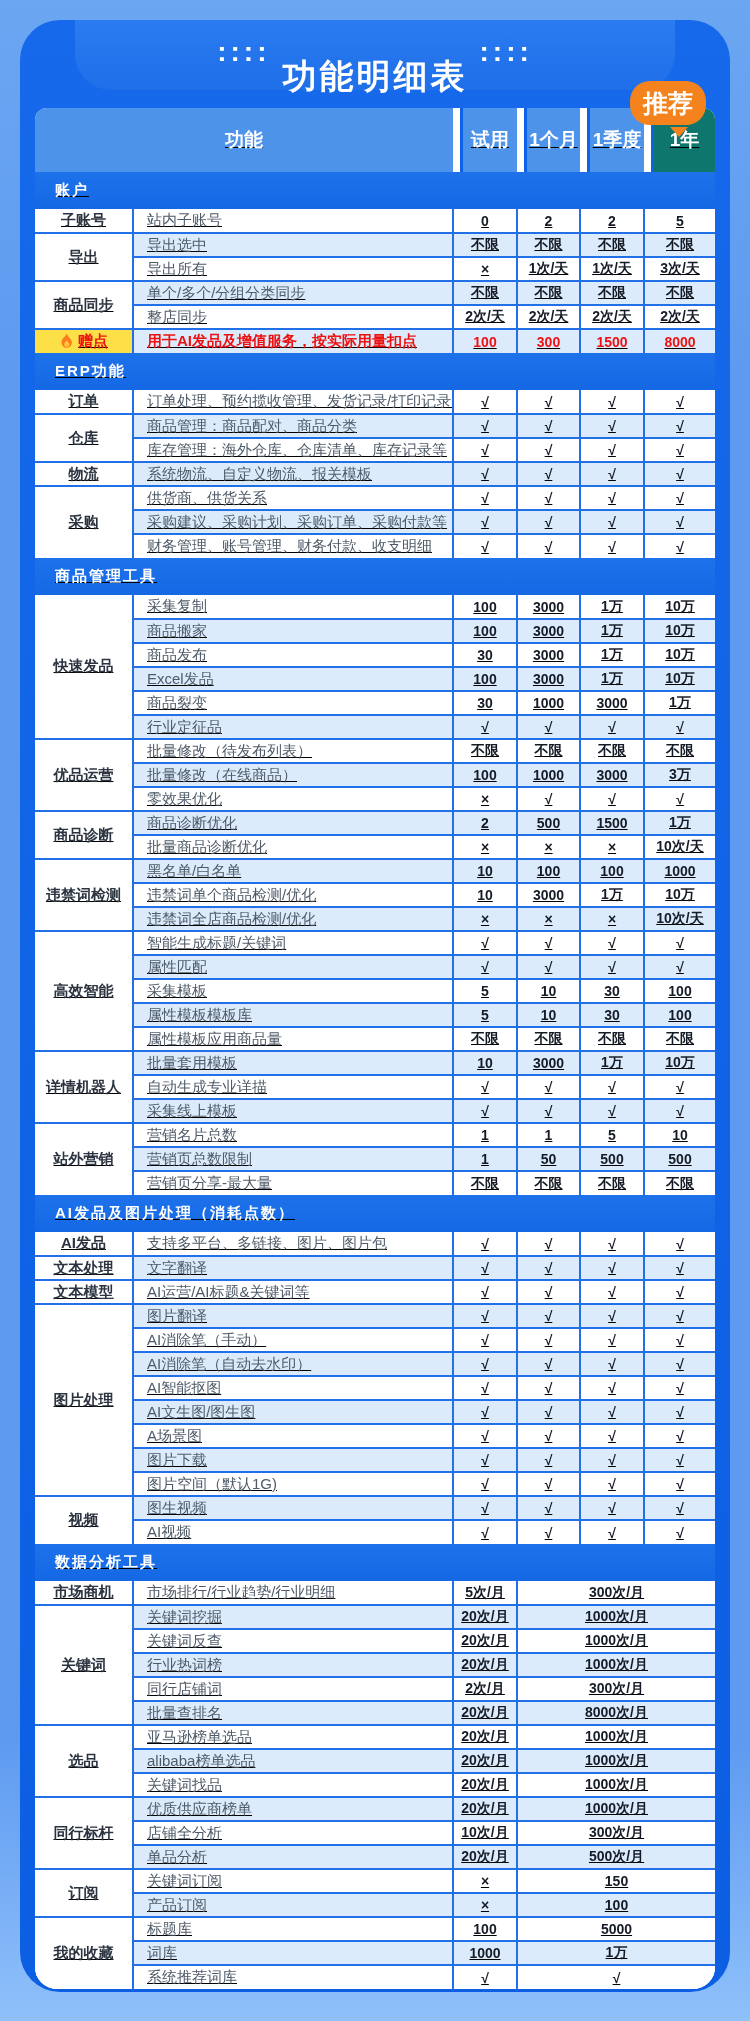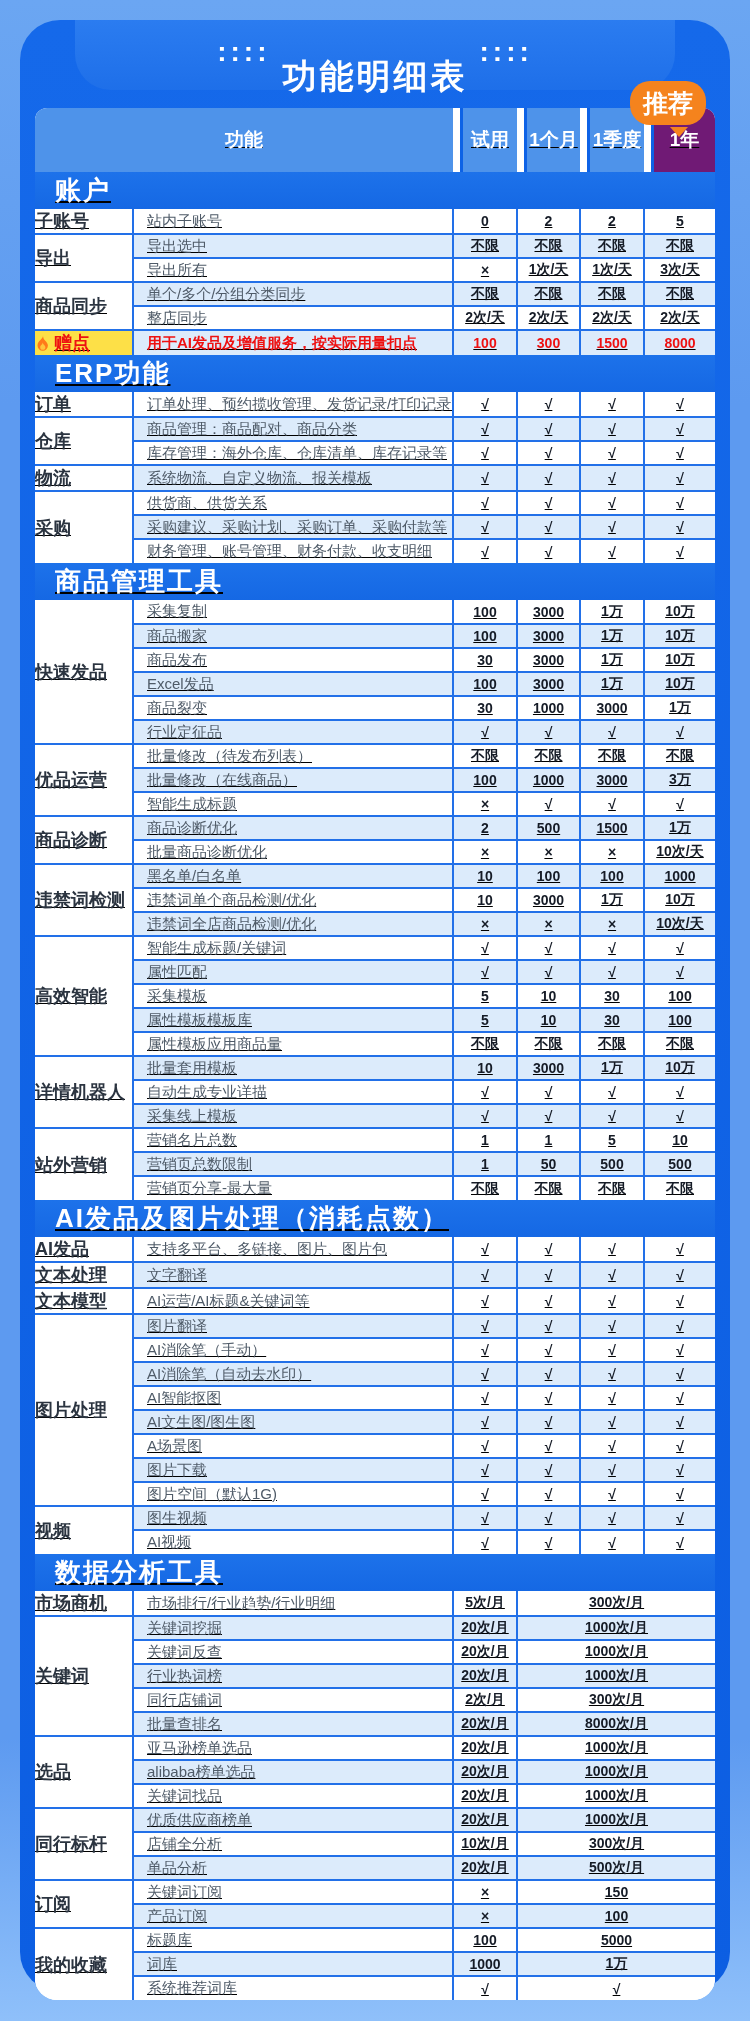--- a/index.html
+++ b/index.html
@@ -18,29 +18,29 @@
           border-radius:20px; display:flex; align-items:center; justify-content:center;
           color:#fff; font-size:25px; font-weight:700; z-index:5;margin-top:23px; }
   .badge::after { content:""; position:absolute; bottom:-12px; left:50%; transform:translateX(2px);
           border:9px solid transparent; border-top:10px solid #f5831d; border-bottom:0; }
   .tbl-wrap { position:absolute; left:15px; top:88px; width:680px;
           border-radius:12px 12px 22px 22px; overflow:hidden; background:#fff;text-decoration:underline; }
   .thead { display:grid; grid-template-columns:418px 64px 63px 64px 71px; height:64px; }
   .th { background:#4e93ea; color:#fff; font-size:19px; font-weight:700;
         display:flex; align-items:center; justify-content:center; }
   .th + .th { border-left:3px solid #0d62e6;margin-left:7px; }
-  .th.hl { background:#701a75; }
+  .th.hl { background:#0f766e; }
   .section-bar { height:37px; background:linear-gradient(180deg,#1d72ea,#1568e4);
         display:flex; align-items:center; padding-left:20px;
-        color:#fff; font-size:26px; font-weight:700; letter-spacing:2px; }
+        color:#fff; font-size:15px; font-weight:700; letter-spacing:2px; }
   table.sec { width:680px; table-layout:fixed; border-collapse:collapse; background:#fff; }
   td { height:24px; padding:0; border-top:2px solid #2270e8; border-left:2px solid #2270e8;
        background:#fff; overflow:hidden; white-space:nowrap; }
   table.sec tr:first-child > td { border-top:0; }
-  td.lbl { border-left:0; font-size:18px; font-weight:700; color:#2b3440; background:#fff; }
+  td.lbl { border-left:0; text-align:center; font-size:15px; font-weight:700; color:#2b3440; background:#fff; }
   td.desc { text-align:left; padding-left:13px; font-size:15px; color:#4f5b68; }
   td.val { text-align:center; font-size:14px; font-weight:700; color:#151b26; }
   tr.alt td.desc, tr.alt td.val { background:#dcebfb; }
   tr.red td { color:#ee1111 !important; }
   tr.red td.desc { font-weight:700; }
   td.lbl.hl-lbl { background:#fde047; color:#ee1111; }
   .flame { width:15px; height:17px; vertical-align:-3px; margin-right:4px; }
 </style>
 </head>
 <body>
@@ -254,21 +254,21 @@
                 <td class="val">不限</td>
               </tr>
               <tr class="alt">
                 <td class="desc">批量修改（在线商品）</td>
                 <td class="val">100</td>
                 <td class="val">1000</td>
                 <td class="val">3000</td>
                 <td class="val">3万</td>
               </tr>
               <tr>
-                <td class="desc">智能生成标题</td>
+                <td class="desc">零效果优化</td>
                 <td class="val">×</td>
                 <td class="val">√</td>
                 <td class="val">√</td>
                 <td class="val">√</td>
               </tr>
               <tr class="alt">
                 <td class="lbl" rowspan="2">商品诊断</td>
                 <td class="desc">商品诊断优化</td>
                 <td class="val">2</td>
                 <td class="val">500</td>

